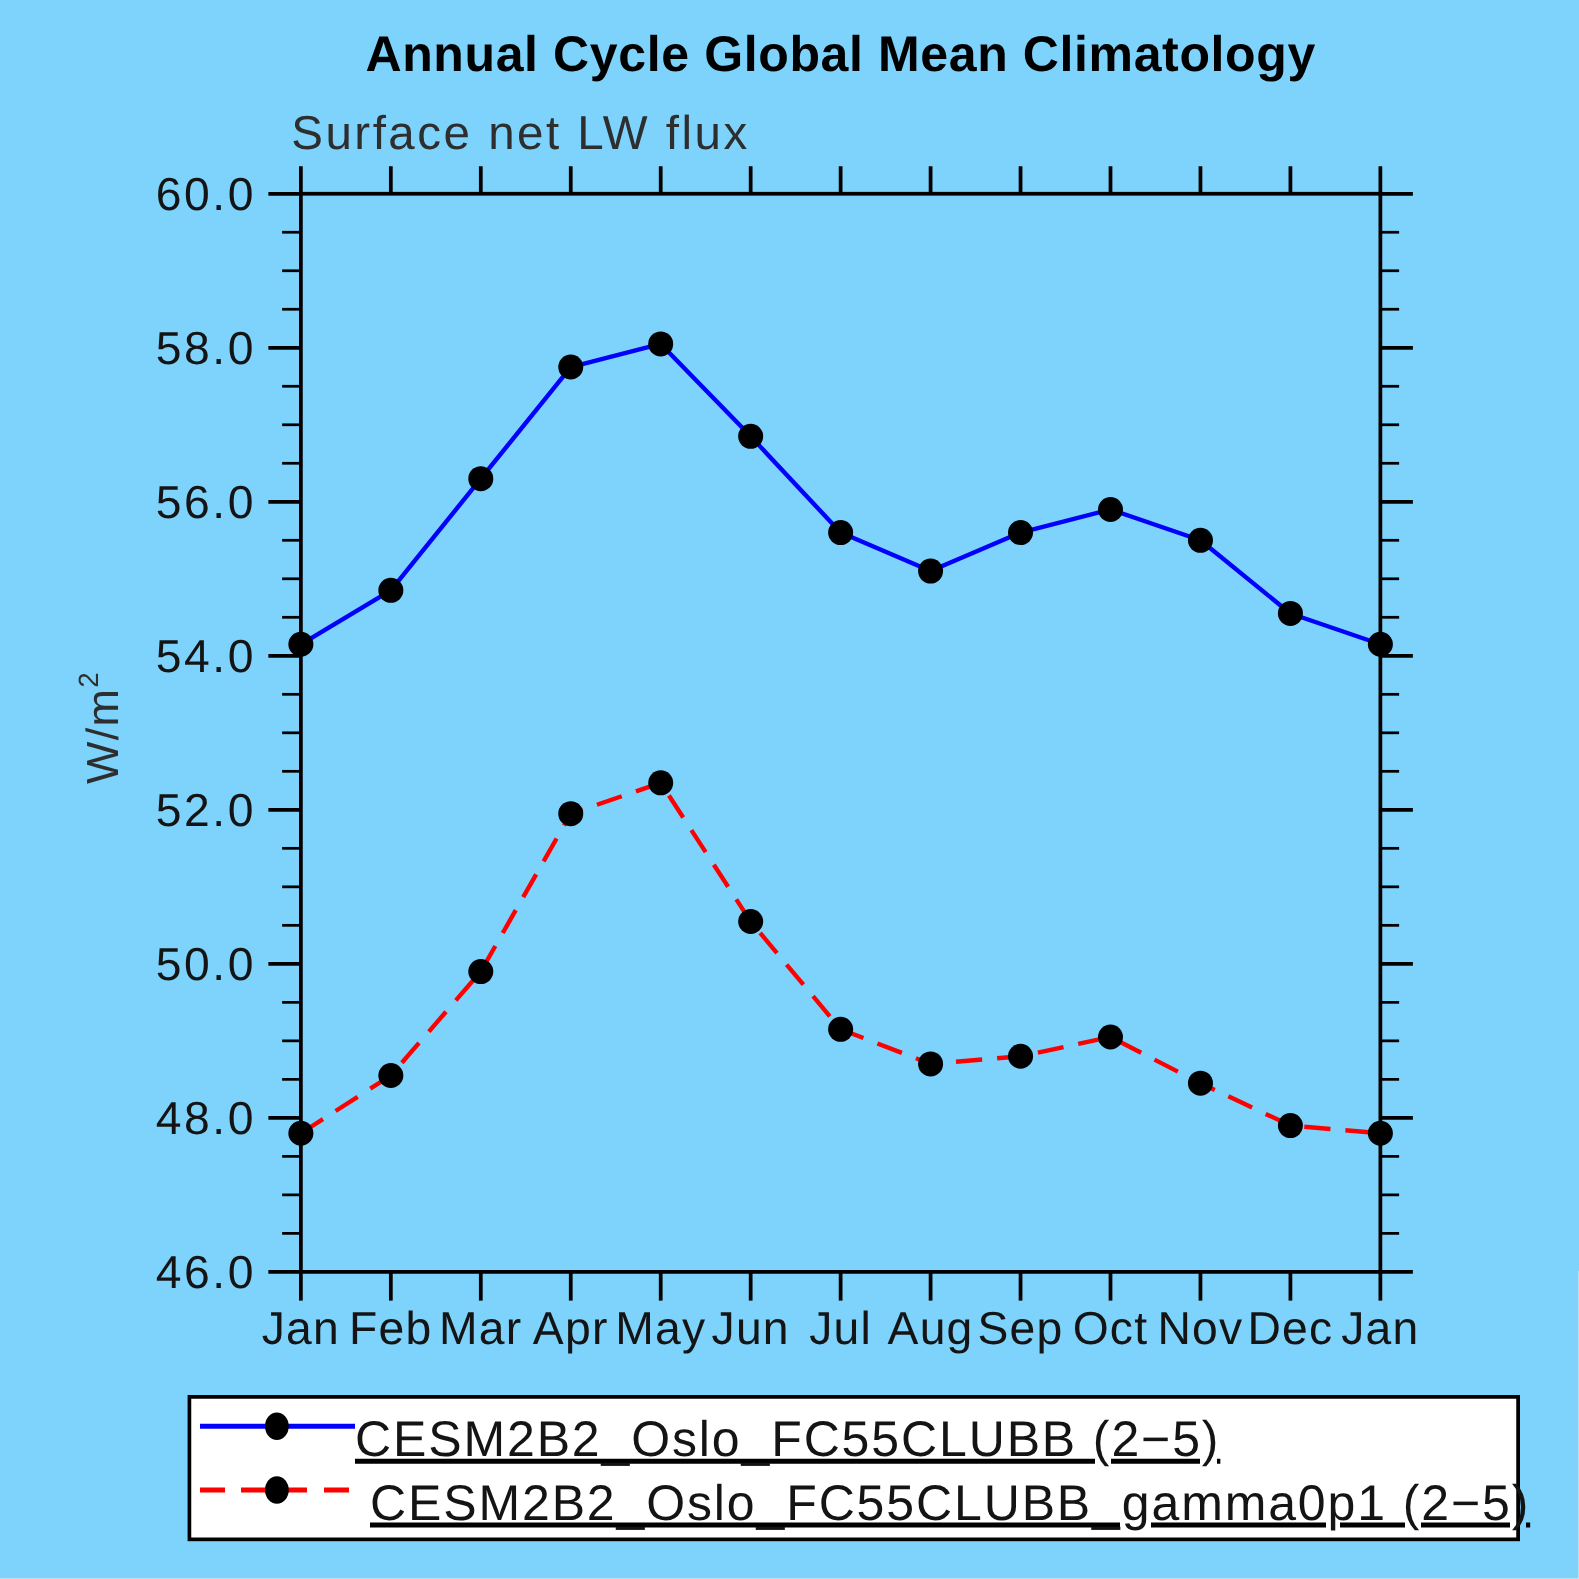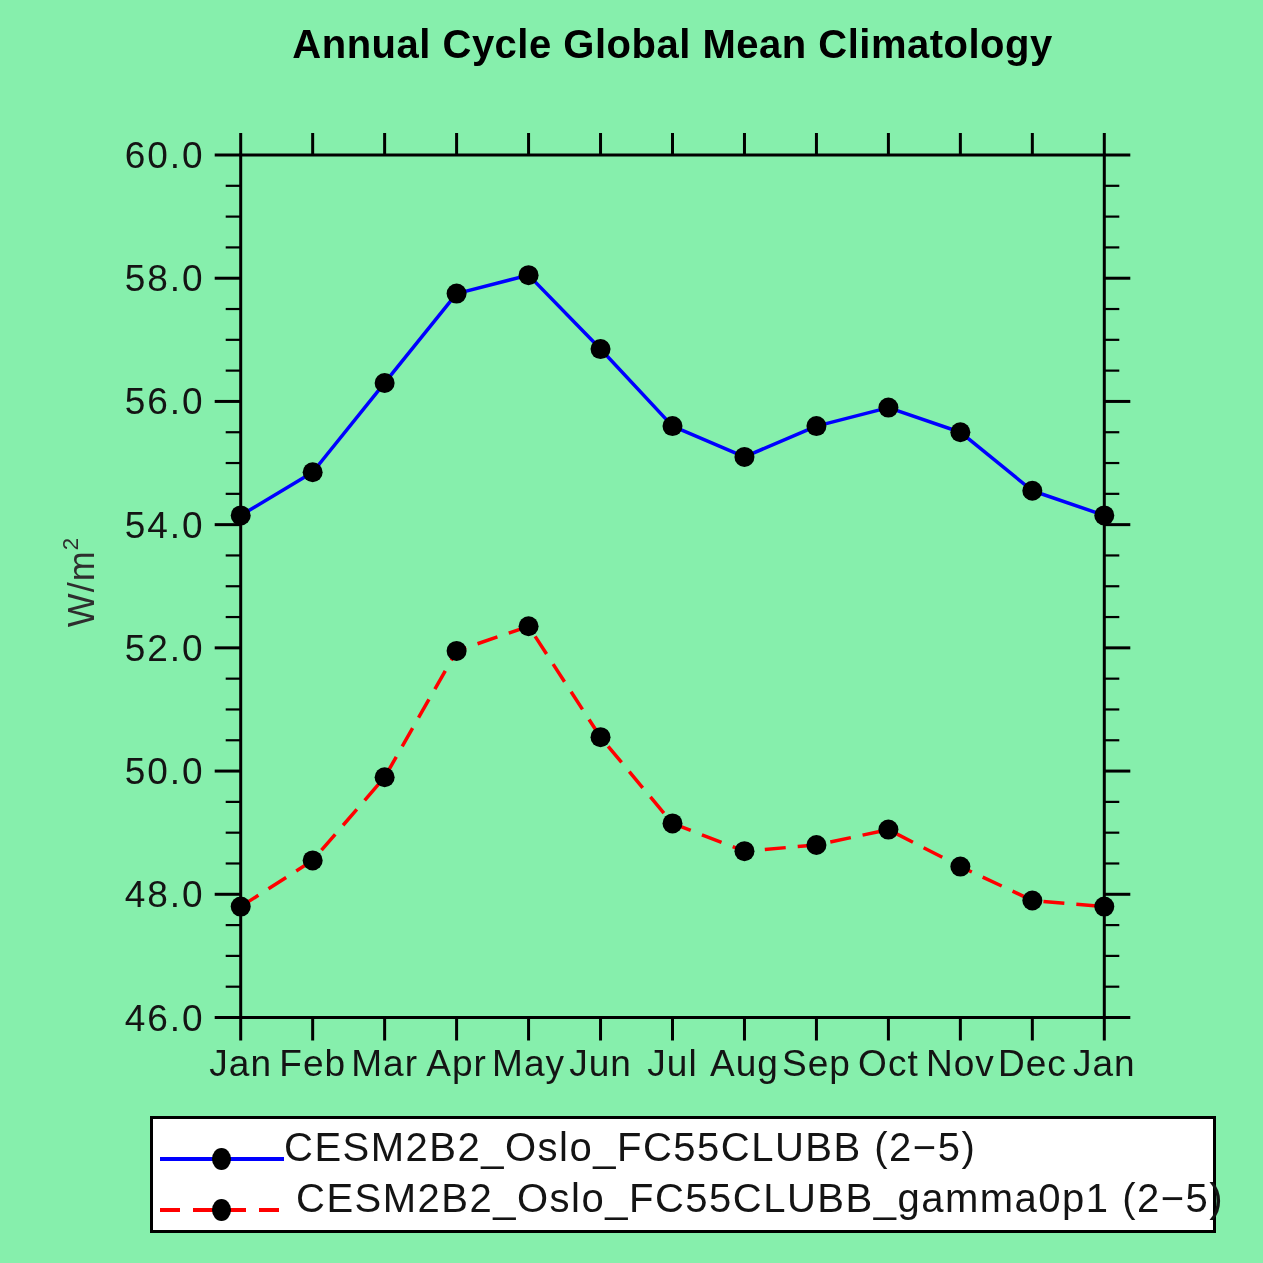--- a/index.html
+++ b/index.html
@@ -1,17 +1,17 @@
 <!DOCTYPE html>
 <html><head>
 <meta charset="utf-8">
 <style>
   html,body{margin:0;padding:0;background:#ffffff;}
   .figure{
-    position:relative;width:1263px;height:1263px;background:#86efac;overflow:hidden;
+    position:relative;width:1263px;height:1263px;background:#7dd3fc;overflow:hidden;
     font-family:"Liberation Sans",sans-serif;
   }
   .title{
     position:absolute;left:241px;top:22px;width:863px;text-align:center;
     font-size:40px;font-weight:bold;color:#000;letter-spacing:0.5px;white-space:nowrap;
   }
   .subtitle{
     position:absolute;left:233px;top:86px;font-size:38px;font-weight:normal;
     color:#2e2e2e;letter-spacing:2px;white-space:nowrap;
   }
@@ -19,36 +19,37 @@
     position:absolute;left:82px;top:582px;transform:translate(-50%,-50%) rotate(-90deg);
     font-size:36px;color:#2e2e2e;letter-spacing:1px;white-space:nowrap;
   }
   .ylabel sup{font-size:0.62em;position:relative;top:-0.15em;}
   svg#plot{position:absolute;left:0;top:0;}
   svg text{fill:#141414;font-family:"Liberation Sans",sans-serif;}
   .legend{
     position:absolute;left:150px;top:1116px;width:1066px;height:117px;
     border:3px solid #000;box-sizing:border-box;background:#fff;
   }
-  .legend-row{position:absolute;left:7px;height:40px;display:flex;align-items:flex-end;}
+  .legend-row{position:absolute;left:7px;height:40px;display:flex;align-items:flex-start;text-decoration:underline;}
   .legend-row.row0{top:11px;}
   .legend-row.row1{top:62px;gap:12px;}
   .swatch{position:relative;width:124px;height:22px;flex:0 0 auto;}
   .swatch .line{position:absolute;left:0;top:50%;margin-top:-2px;width:124px;height:4px;}
   .swatch .dot{
     position:absolute;left:52px;top:50%;transform:translateY(-50%);
     width:19px;height:22px;border-radius:50%;background:#000;
   }
   .legend-label{font-size:40px;letter-spacing:1.5px;color:#141414;white-space:nowrap;}
 </style>
 </head>
 <body>
 
 <div class="figure">
   <div class="title">Annual Cycle Global Mean Climatology</div>
+  <div class="subtitle">Surface net LW flux</div>
   <div class="ylabel"><span>W/m</span><sup>2</sup></div>
 
   <svg id="plot" width="1263" height="1263" viewBox="0 0 1263 1263">
       <line x1="240.7" y1="133" x2="240.7" y2="155" stroke="#000000" stroke-width="3"></line>
       <line x1="240.7" y1="1017.5" x2="240.7" y2="1040.5" stroke="#000000" stroke-width="3"></line>
       <text x="240.7" y="1075.5" text-anchor="middle" font-size="37" letter-spacing="1">Jan</text>
       <line x1="312.66666666666663" y1="133" x2="312.66666666666663" y2="155" stroke="#000000" stroke-width="3"></line>
       <line x1="312.66666666666663" y1="1017.5" x2="312.66666666666663" y2="1040.5" stroke="#000000" stroke-width="3"></line>
       <text x="312.66666666666663" y="1075.5" text-anchor="middle" font-size="37" letter-spacing="1">Feb</text>
       <line x1="384.6333333333333" y1="133" x2="384.6333333333333" y2="155" stroke="#000000" stroke-width="3"></line>

